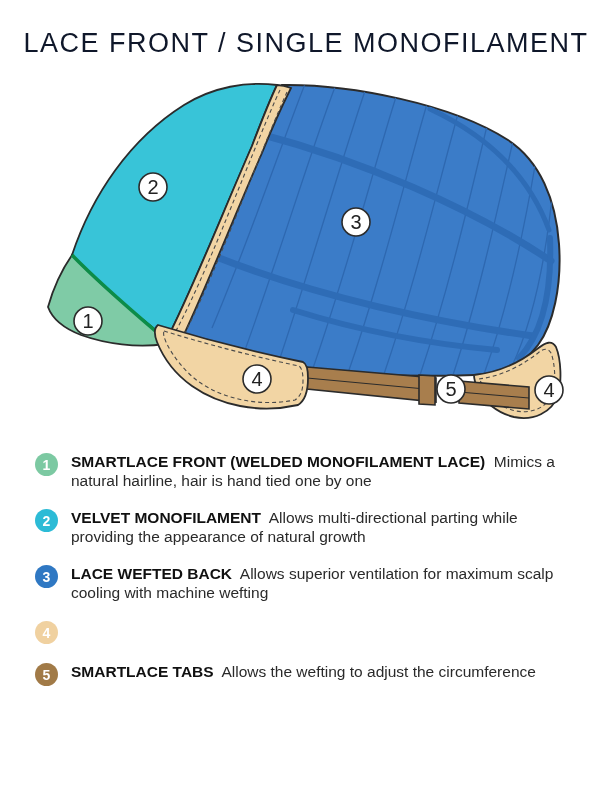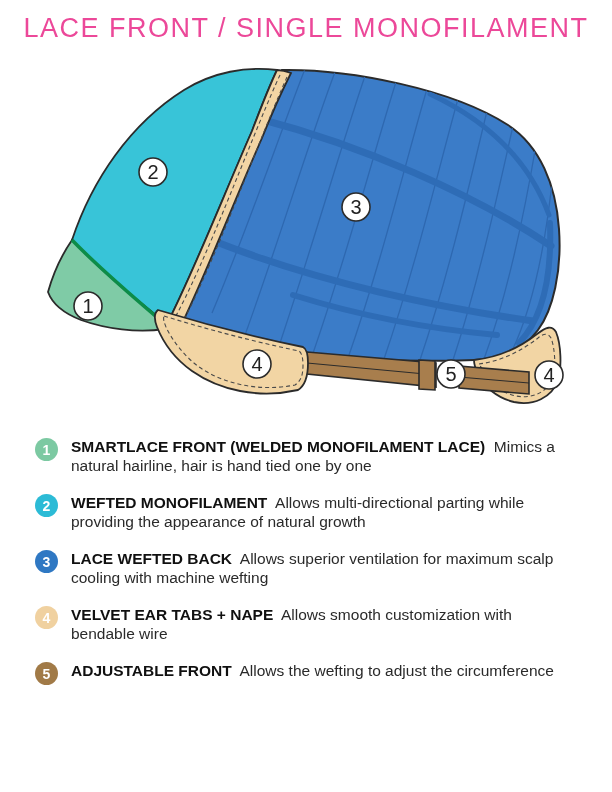--- a/index.html
+++ b/index.html
@@ -1,23 +1,23 @@
 <!DOCTYPE html>
 <html><head>
 <meta charset="utf-8">
 <style>
   html,body { margin:0; padding:0; background:#ffffff; }
   .page {
     position:relative; width:612px; height:792px; background:#ffffff;
     font-family:"Liberation Sans", sans-serif; overflow:hidden;
   }
   .title {
-    margin:0; padding-top:11px; text-align:center;
+    margin:0; padding-top:26px; text-align:center;
     font-size:27px; font-weight:300; letter-spacing:1.5px;
-    color:#ec4899; line-height:34px; white-space:nowrap;
+    color:#0f172a; line-height:34px; white-space:nowrap;
   }
   .diagram-wrap { margin-top:18px; }
   svg { display:block; }
   .ol { stroke:#2b2b2b; }
   .stitch { fill:none; stroke:#4a4a4a; stroke-width:1.1; stroke-dasharray:4 3; }
   .marker-circle { fill:#ffffff; stroke:#2b2b2b; stroke-width:1.6; }
   .marker-num {
     font-family:"Liberation Sans", sans-serif; font-size:20px; font-weight:300;
     fill:#222222; text-anchor:middle;
   }
@@ -132,36 +132,34 @@
   <div class="legend">
 
     <div class="legend-item">
       <span class="badge badge-1">1</span>
       <p class="legend-text"><span class="legend-title">SMARTLACE FRONT (WELDED MONOFILAMENT LACE)</span>&nbsp;
         <span class="legend-desc">Mimics a natural hairline, hair is hand tied one by one</span></p>
     </div>
 
     <div class="legend-item">
       <span class="badge badge-2">2</span>
-      <p class="legend-text"><span class="legend-title">WEFTED MONOFILAMENT</span>&nbsp;
+      <p class="legend-text"><span class="legend-title">VELVET MONOFILAMENT</span>&nbsp;
         <span class="legend-desc">Allows multi-directional parting while providing the appearance of natural growth</span></p>
     </div>
 
     <div class="legend-item">
       <span class="badge badge-3">3</span>
       <p class="legend-text"><span class="legend-title">LACE WEFTED BACK</span>&nbsp;
         <span class="legend-desc">Allows superior ventilation for maximum scalp cooling  with machine wefting</span></p>
     </div>
 
     <div class="legend-item">
       <span class="badge badge-4">4</span>
-      <p class="legend-text"><span class="legend-title">VELVET EAR TABS + NAPE</span>&nbsp;
-        <span class="legend-desc">Allows smooth customization with bendable wire</span></p>
     </div>
 
     <div class="legend-item">
       <span class="badge badge-5">5</span>
-      <p class="legend-text"><span class="legend-title">ADJUSTABLE FRONT</span>&nbsp;
+      <p class="legend-text"><span class="legend-title">SMARTLACE TABS</span>&nbsp;
         <span class="legend-desc">Allows the wefting to adjust the circumference</span></p>
     </div>
 
   </div>
 </div>
 
 </body></html>

